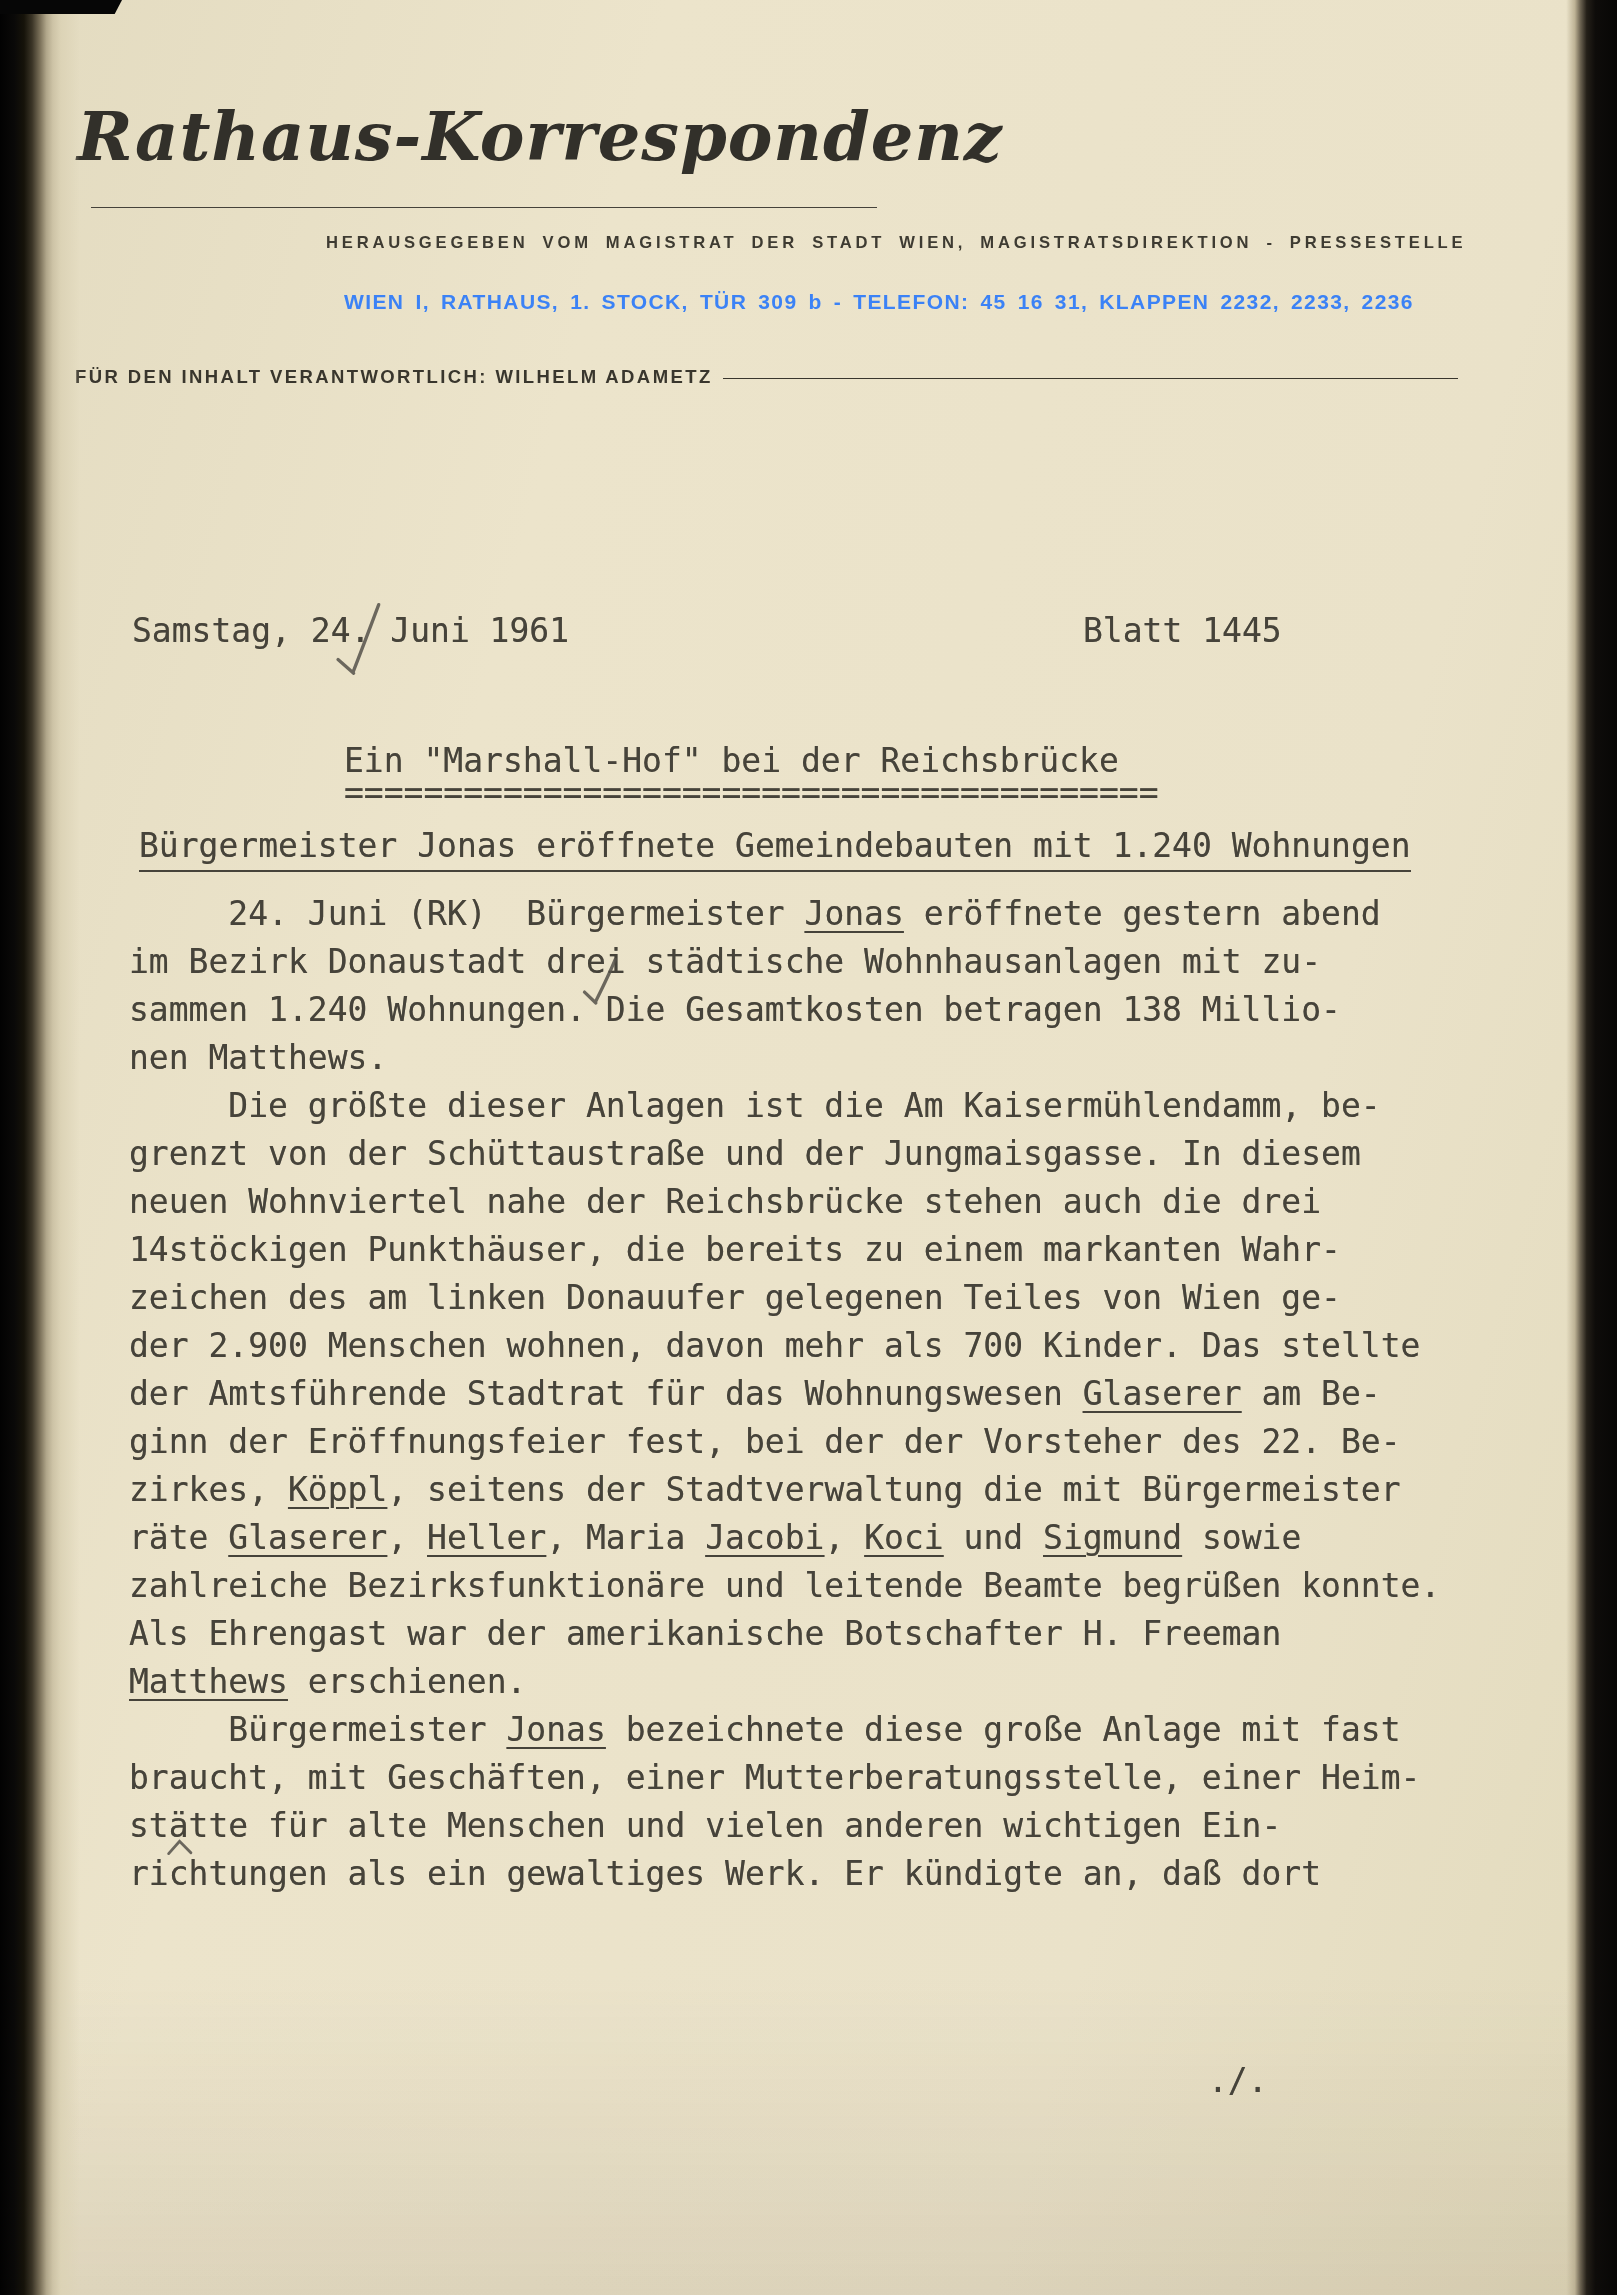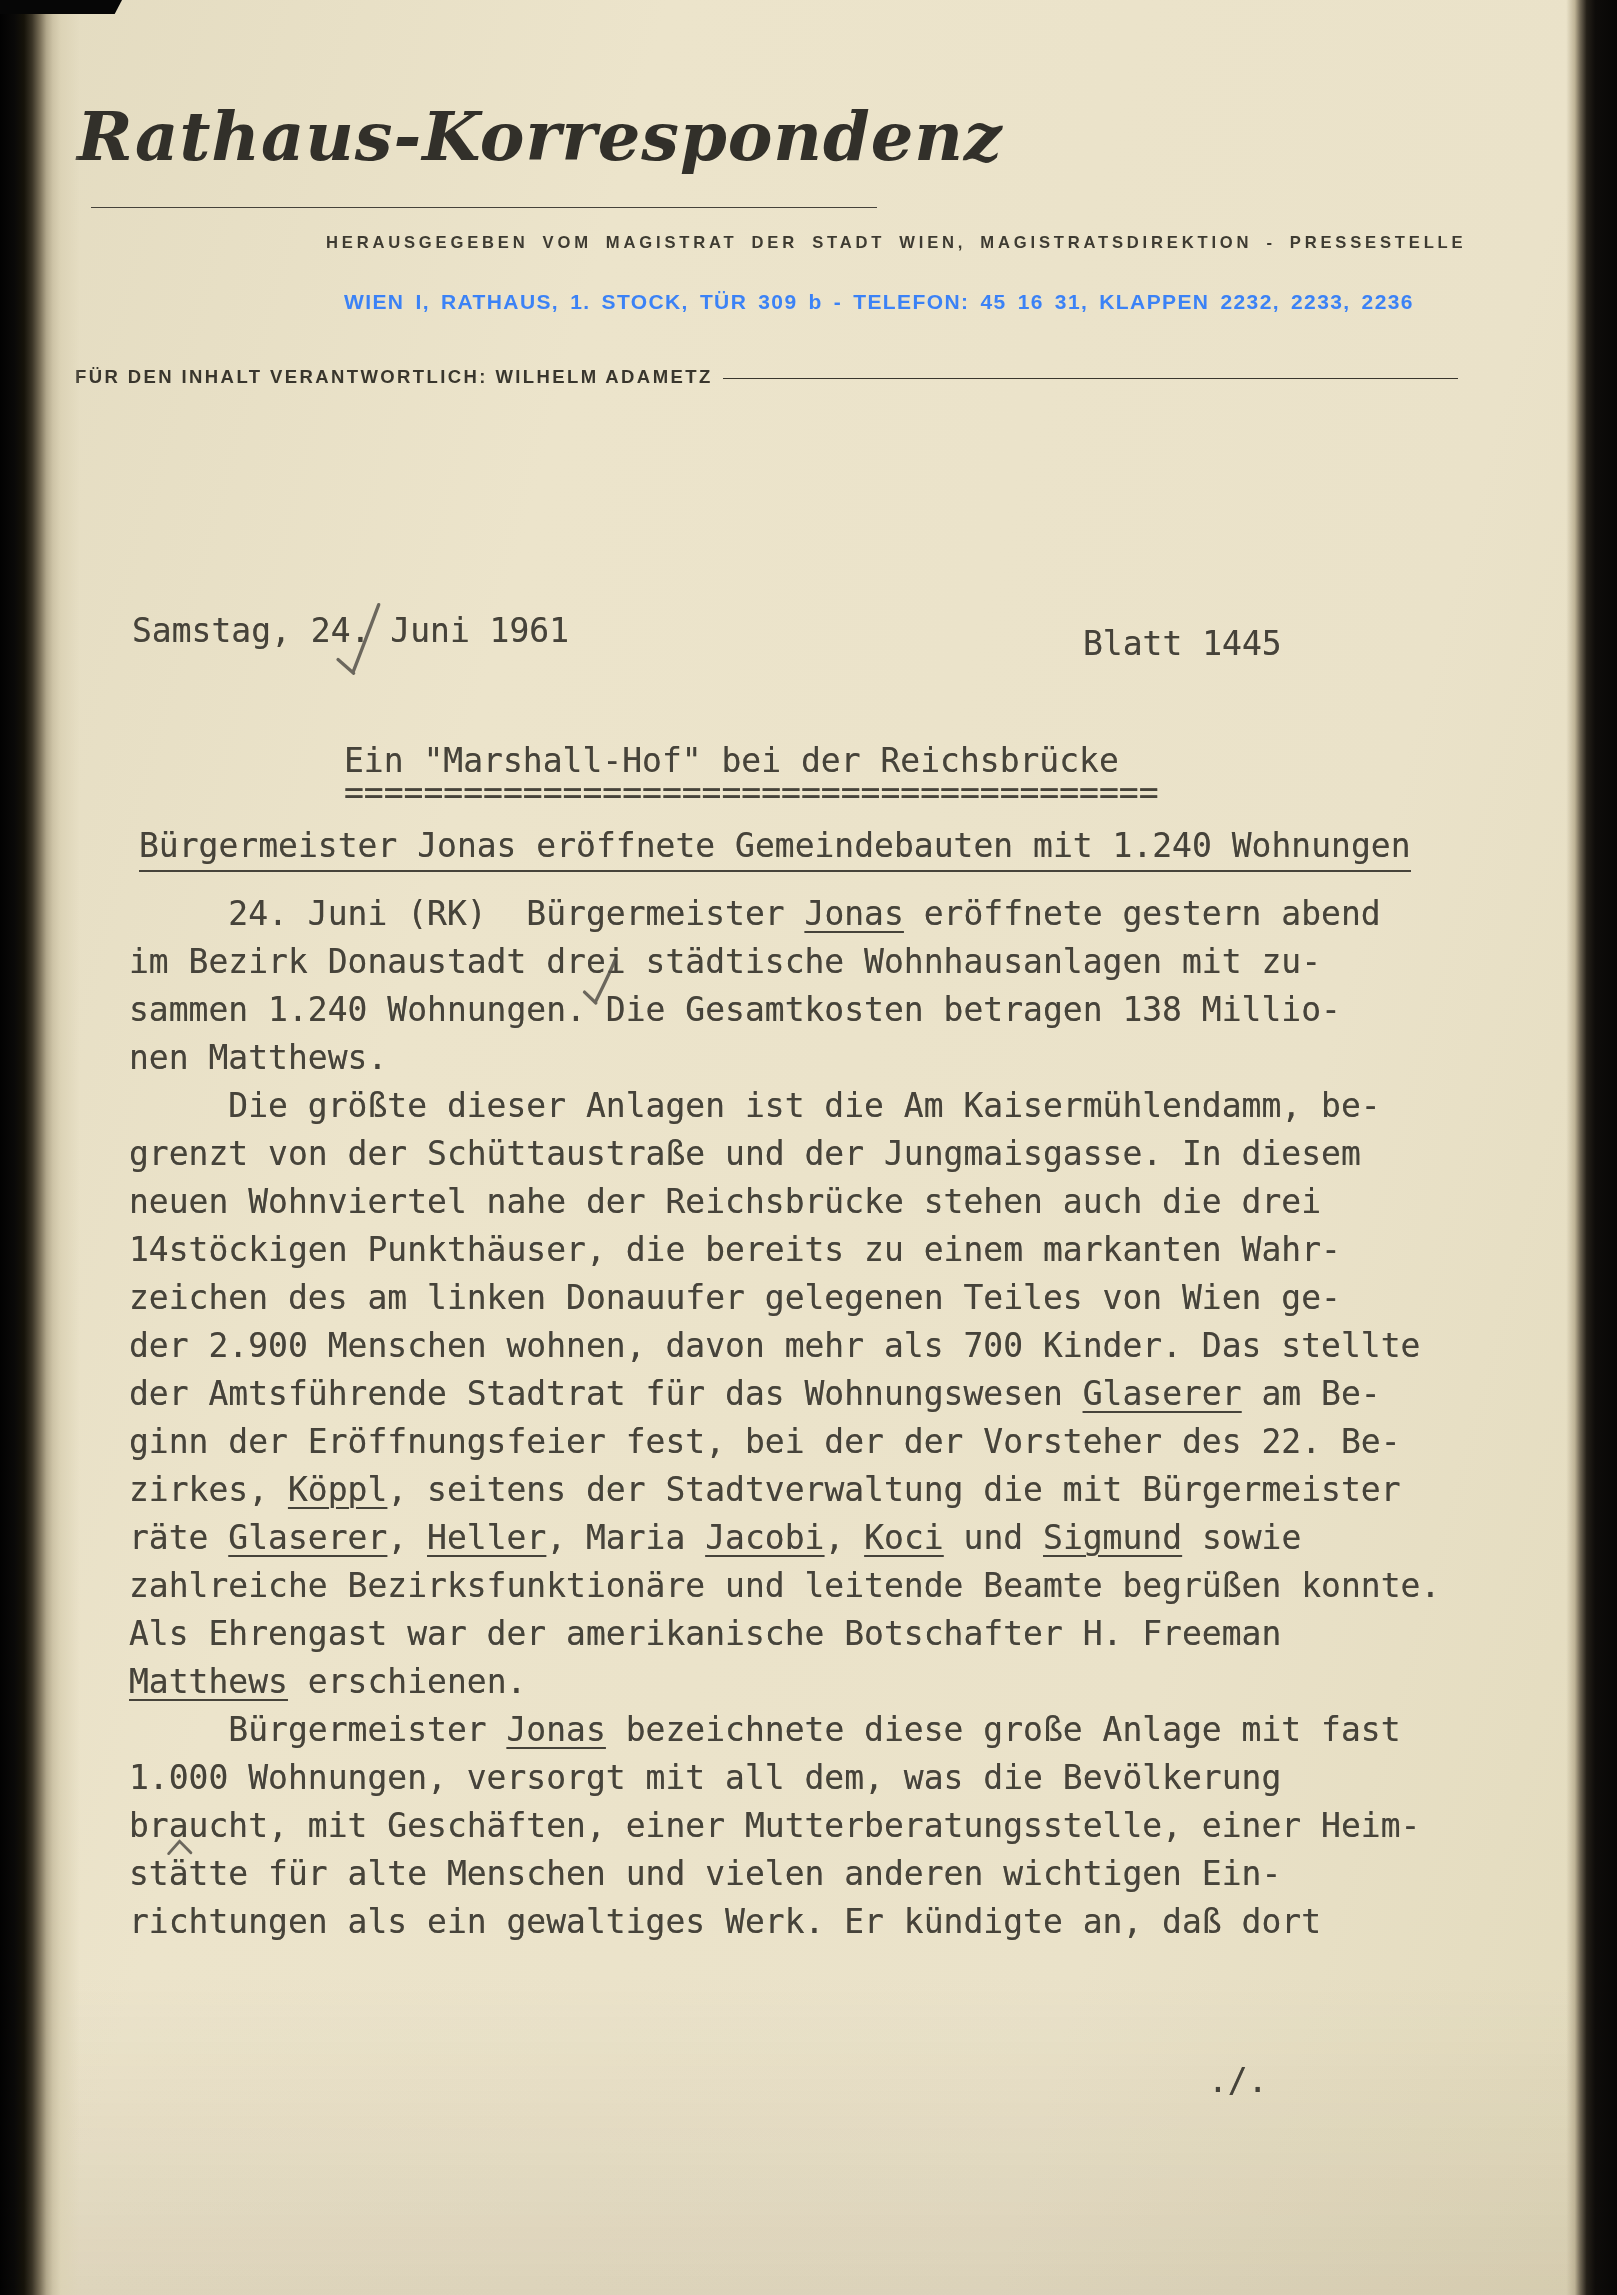--- a/index.html
+++ b/index.html
@@ -49,21 +49,21 @@
     display: flex; align-items: flex-start;
     font-family: "Liberation Sans", sans-serif; font-weight: bold;
     font-size: 18.5px; letter-spacing: 2.4px; color: #39362d; white-space: nowrap;
   }
   .resp .resp-rule { flex: 1; border-top: 1.9px solid #39362d; margin-left: 10.4px; margin-top: 12.3px; }
 
   
   .tw { color: #46433a; font-size: 33px; text-shadow: 0 0 0.5px rgba(70,65,55,0.55); }
   .dateline { position: absolute; top: 611px; left: 0; width: 100%; }
   .date  { position: absolute; left: 132px; top: 0; white-space: pre; }
-  .sheet { position: absolute; left: 1083px; top: 13px; white-space: pre; }
+  .sheet { position: absolute; left: 1083px; top: 0; white-space: pre; }
 
   .title    { position: absolute; left: 344px; top: 741px; white-space: pre; }
   .equals   { position: absolute; left: 344px; top: 773px; white-space: pre; }
   .subtitle { position: absolute; left: 139px; top: 826px; white-space: pre;
               border-bottom: 2.4px solid #46433a; padding-bottom: 4.7px; }
   .bodytext { position: absolute; left: 129px; top: 890px; }
   .line { white-space: pre; height: 48px; line-height: 48px; }
   .u { text-decoration: underline; text-decoration-thickness: 2.4px; text-underline-offset: 5.7px; }
   .continuation { position: absolute; left: 1208px; top: 2061px; white-space: pre; }
 
@@ -101,21 +101,20 @@
     <div class="line"><span>zeichen des am linken Donauufer gelegenen Teiles von Wien ge-</span></div>
     <div class="line"><span>der 2.900 Menschen wohnen, davon mehr als 700 Kinder. Das stellte</span></div>
     <div class="line"><span>der Amtsführende Stadtrat für das Wohnungswesen </span><span class="u">Glaserer</span><span> am Be-</span></div>
     <div class="line"><span>ginn der Eröffnungsfeier fest, bei der der Vorsteher des 22. Be-</span></div>
     <div class="line"><span>zirkes, </span><span class="u">Köppl</span><span>, seitens der Stadtverwaltung die mit Bürgermeister</span></div>
     <div class="line"><span>räte </span><span class="u">Glaserer</span><span>, </span><span class="u">Heller</span><span>, Maria </span><span class="u">Jacobi</span><span>, </span><span class="u">Koci</span><span> und </span><span class="u">Sigmund</span><span> sowie</span></div>
     <div class="line"><span>zahlreiche Bezirksfunktionäre und leitende Beamte begrüßen konnte.</span></div>
     <div class="line"><span>Als Ehrengast war der amerikanische Botschafter H. Freeman</span></div>
     <div class="line"><span class="u">Matthews</span><span> erschienen.</span></div>
     <div class="line"><span>     Bürgermeister </span><span class="u">Jonas</span><span> bezeichnete diese große Anlage mit fast</span></div>
-    <div class="line"><span>1.000 Wohnungen, versorgt mit all dem, was die Bevölkerung</span></div>
     <div class="line"><span>braucht, mit Geschäften, einer Mutterberatungsstelle, einer Heim-</span></div>
     <div class="line"><span>stätte für alte Menschen und vielen anderen wichtigen Ein-</span></div>
     <div class="line"><span>richtungen als ein gewaltiges Werk. Er kündigte an, daß dort</span></div>
   </div>
 <div class="continuation tw">./.</div>
 
 <svg class="marks" width="1618" height="2295" viewBox="0 0 3419 4851">
   <path d="M 800 1278 C 782 1326 764 1374 746 1420 M 714 1394 L 747 1423" stroke="#55514a" stroke-width="7" fill="none" stroke-linecap="round" opacity="0.85"></path>
   <path d="M 1300 2028 C 1287 2060 1272 2090 1258 2118 M 1235 2097 L 1259 2120" stroke="#55514a" stroke-width="7" fill="none" stroke-linecap="round" opacity="0.85"></path>
   <path d="M 356 3918 L 379 3892 L 403 3916" stroke="#55514a" stroke-width="6" fill="none" stroke-linecap="round" opacity="0.85"></path>

